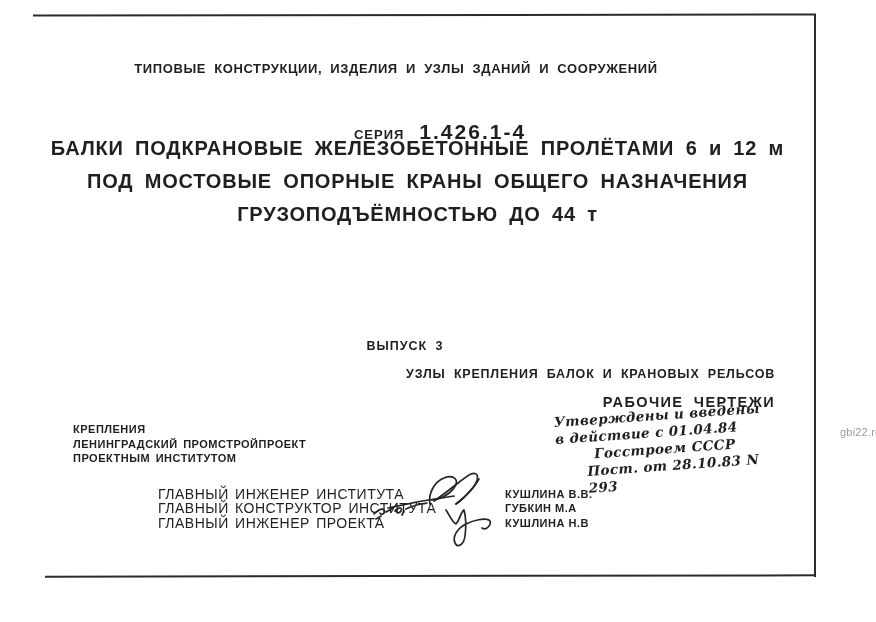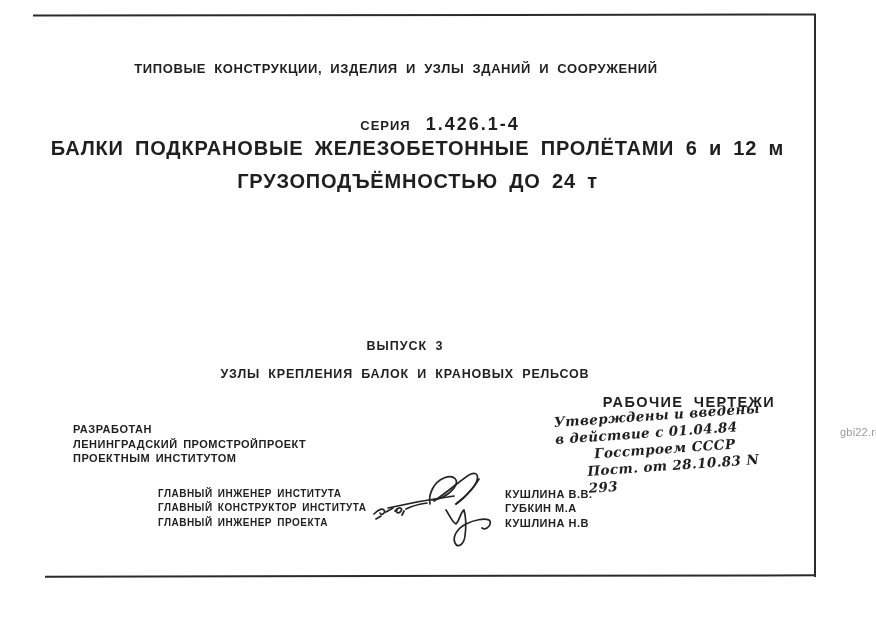--- a/index.html
+++ b/index.html
@@ -16,56 +16,56 @@
   
   .frame-top{position:absolute;left:33px;top:14px;width:783px;height:2px;background:#2b2b2b;transform:rotate(-0.08deg);}
   .frame-right{position:absolute;left:814px;top:14px;width:2px;height:563px;background:#2b2b2b;}
   .frame-bottom{position:absolute;left:45px;top:575px;width:771px;height:2px;background:#2b2b2b;transform:rotate(-0.1deg);}
 
   .category{
     position:absolute;left:35px;top:61px;width:722px;text-align:center;
     font-size:13px;font-weight:bold;letter-spacing:0.6px;word-spacing:4px;
   }
   .series-row{
-    position:absolute;left:35px;top:114px;width:810px;
+    position:absolute;left:35px;top:120px;width:810px;
     display:flex;justify-content:center;align-items:baseline;gap:15px;
   }
   .series-label{font-size:13px;font-weight:bold;letter-spacing:1px;}
-  .series-number{font-size:18px;font-weight:bold;letter-spacing:2px;}
+  .series-number{font-size:21px;font-weight:bold;letter-spacing:2px;}
 
   .doc-title{
     position:absolute;left:35px;top:132px;width:765px;text-align:center;
     font-size:20px;font-weight:bold;line-height:33px;
     letter-spacing:0.8px;word-spacing:5px;
   }
 
   .issue-block{
     position:absolute;left:35px;top:327px;width:740px;text-align:center;
   }
   .issue-label{font-size:12.5px;font-weight:bold;letter-spacing:1px;word-spacing:4px;margin-top:12px;}
-  .issue-subtitle{margin-top:14px;font-size:12.5px;font-weight:bold;letter-spacing:0.8px;word-spacing:4px;}
+  .issue-subtitle{margin-top:14px;font-size:12.5px;font-weight:bold;letter-spacing:0.8px;word-spacing:4px;text-align:right;}
   .issue-doctype{margin-top:13px;font-size:14.5px;font-weight:bold;letter-spacing:1.4px;word-spacing:5px;text-align:right;}
 
   .developer{
     position:absolute;left:73px;top:422px;
     font-size:11px;font-weight:bold;line-height:14.5px;letter-spacing:0.5px;word-spacing:2px;
   }
 
   .approval{
     position:absolute;left:556px;top:406px;width:230px;
     font-family:"DejaVu Serif",serif;font-style:italic;font-weight:600;
     font-size:13.5px;line-height:17px;letter-spacing:0.4px;
     transform:rotate(-4deg);
   }
   .approval .l3{margin-left:38px;}
   .approval .l4{margin-left:30px;}
 
   .roles{
     position:absolute;left:158px;top:487px;
-    font-size:10px;font-weight:bold;line-height:14.3px;letter-spacing:0.5px;word-spacing:2px;
+    font-size:14px;font-weight:normal;line-height:14.3px;letter-spacing:0.5px;word-spacing:2px;
   }
   .names{
     position:absolute;left:505px;top:487px;
     font-size:11px;font-weight:bold;line-height:14.3px;letter-spacing:0.5px;
   }
   .signatures{position:absolute;left:368px;top:470px;width:142px;height:80px;}
   .signatures svg{width:100%;height:100%;}
   .signatures path{fill:none;stroke:#242424;stroke-width:1.7;stroke-linecap:round;stroke-linejoin:round;}
 
   .watermark{
@@ -84,31 +84,32 @@
 
   <div class="category">ТИПОВЫЕ КОНСТРУКЦИИ, ИЗДЕЛИЯ И УЗЛЫ ЗДАНИЙ И СООРУЖЕНИЙ</div>
 
   <div class="series-row">
     <span class="series-label">СЕРИЯ</span>
     <span class="series-number">1.426.1-4</span>
   </div>
 
   <div class="doc-title">
     <div>БАЛКИ ПОДКРАНОВЫЕ ЖЕЛЕЗОБЕТОННЫЕ ПРОЛЁТАМИ 6 и 12 м</div>
-    <div>ГРУЗОПОДЪЁМНОСТЬЮ ДО 24 т</div>
+    <div>ПОД МОСТОВЫЕ ОПОРНЫЕ КРАНЫ ОБЩЕГО НАЗНАЧЕНИЯ</div>
+    <div>ГРУЗОПОДЪЁМНОСТЬЮ ДО 44 т</div>
   </div>
 
   <div class="issue-block">
     <div class="issue-label">ВЫПУСК 3</div>
     <div class="issue-subtitle">УЗЛЫ КРЕПЛЕНИЯ БАЛОК И КРАНОВЫХ РЕЛЬСОВ</div>
     <div class="issue-doctype">РАБОЧИЕ ЧЕРТЕЖИ</div>
   </div>
 
   <div class="developer">
-    <div>РАЗРАБОТАН</div>
+    <div>КРЕПЛЕНИЯ</div>
     <div>ЛЕНИНГРАДСКИЙ ПРОМСТРОЙПРОЕКТ</div>
     <div>ПРОЕКТНЫМ ИНСТИТУТОМ</div>
   </div>
 
   <div class="approval">
     <div class="l1">Утверждены и введены</div>
     <div class="l2">в действие с 01.04.84</div>
     <div class="l3">Госстроем СССР</div>
     <div class="l4">Пост. от 28.10.83 N 293</div>
   </div>

